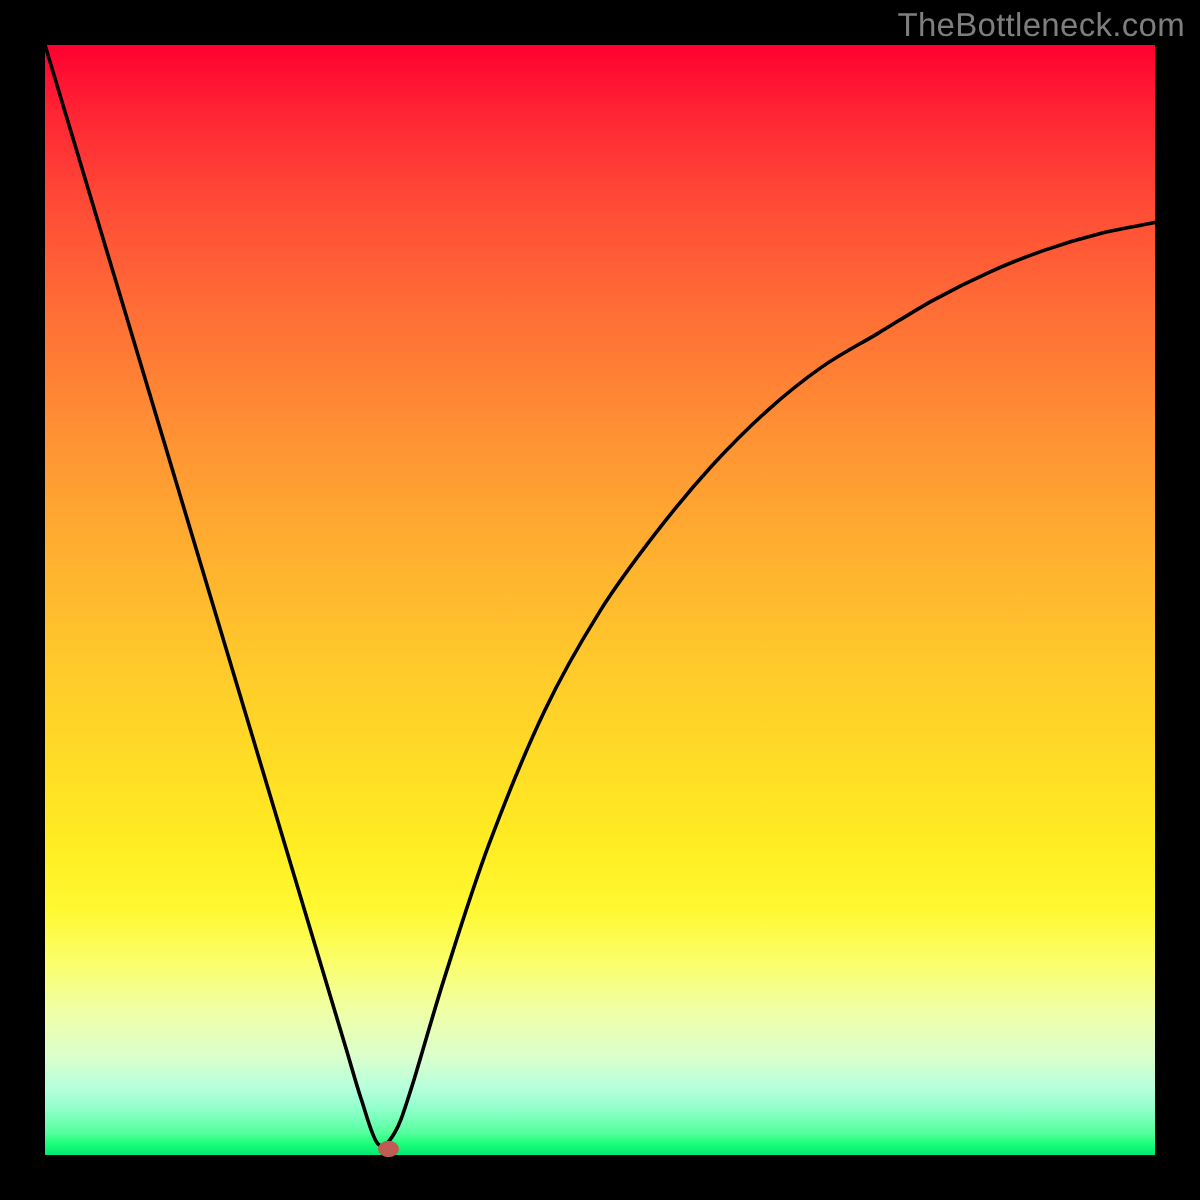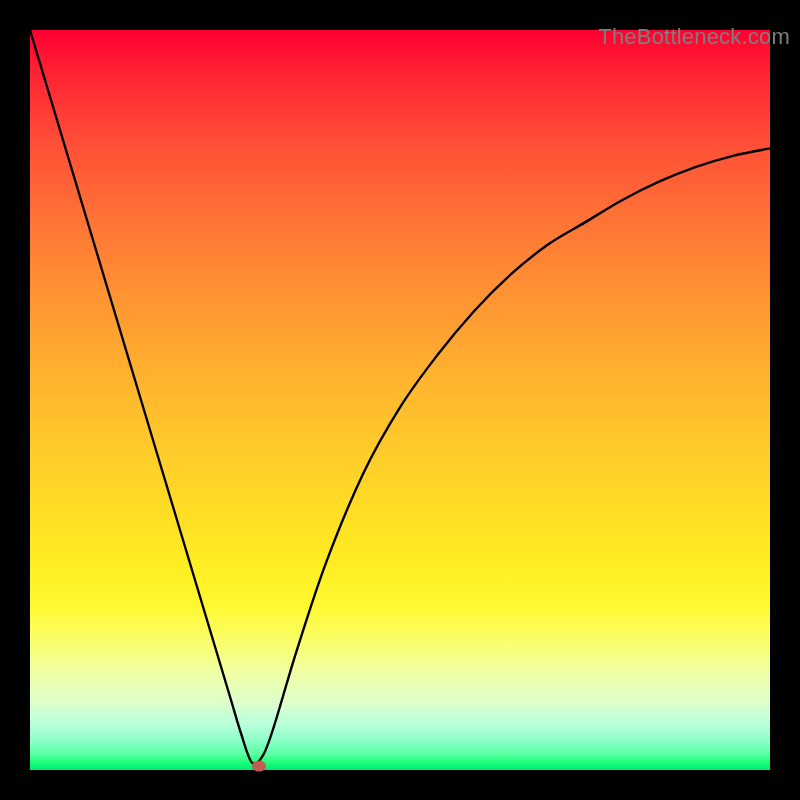--- a/index.html
+++ b/index.html
@@ -41,21 +41,20 @@
   }
   .watermark {
     position: absolute;
     top: 4px;
     right: 10px;
     color: #7e7e7e;
     font-size: 22px;
     font-weight: 500;
     letter-spacing: 0.2px;
     user-select: none;
-    margin-top: 20px;
   }
   svg.curve {
     position: absolute;
     left: 0;
     top: 0;
     width: 740px;
     height: 740px;
     overflow: visible;
   }
   .dot {

